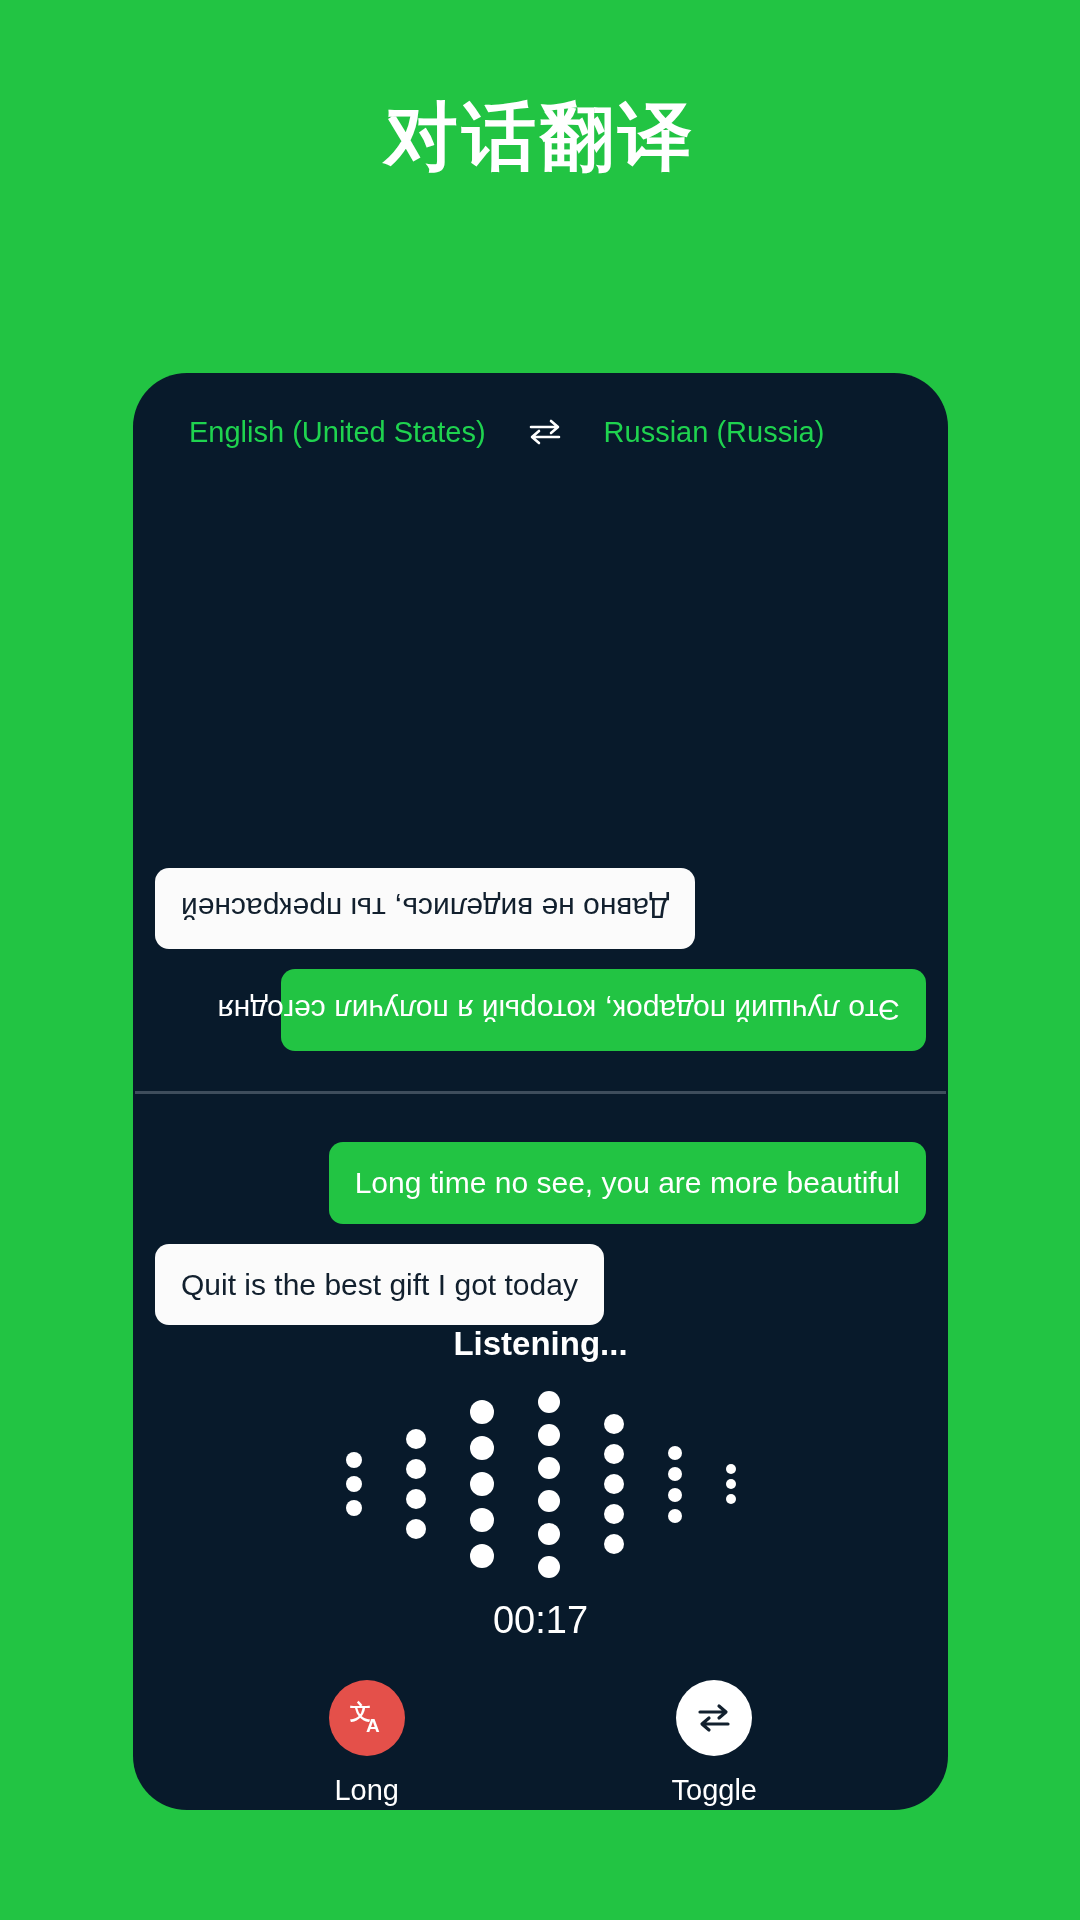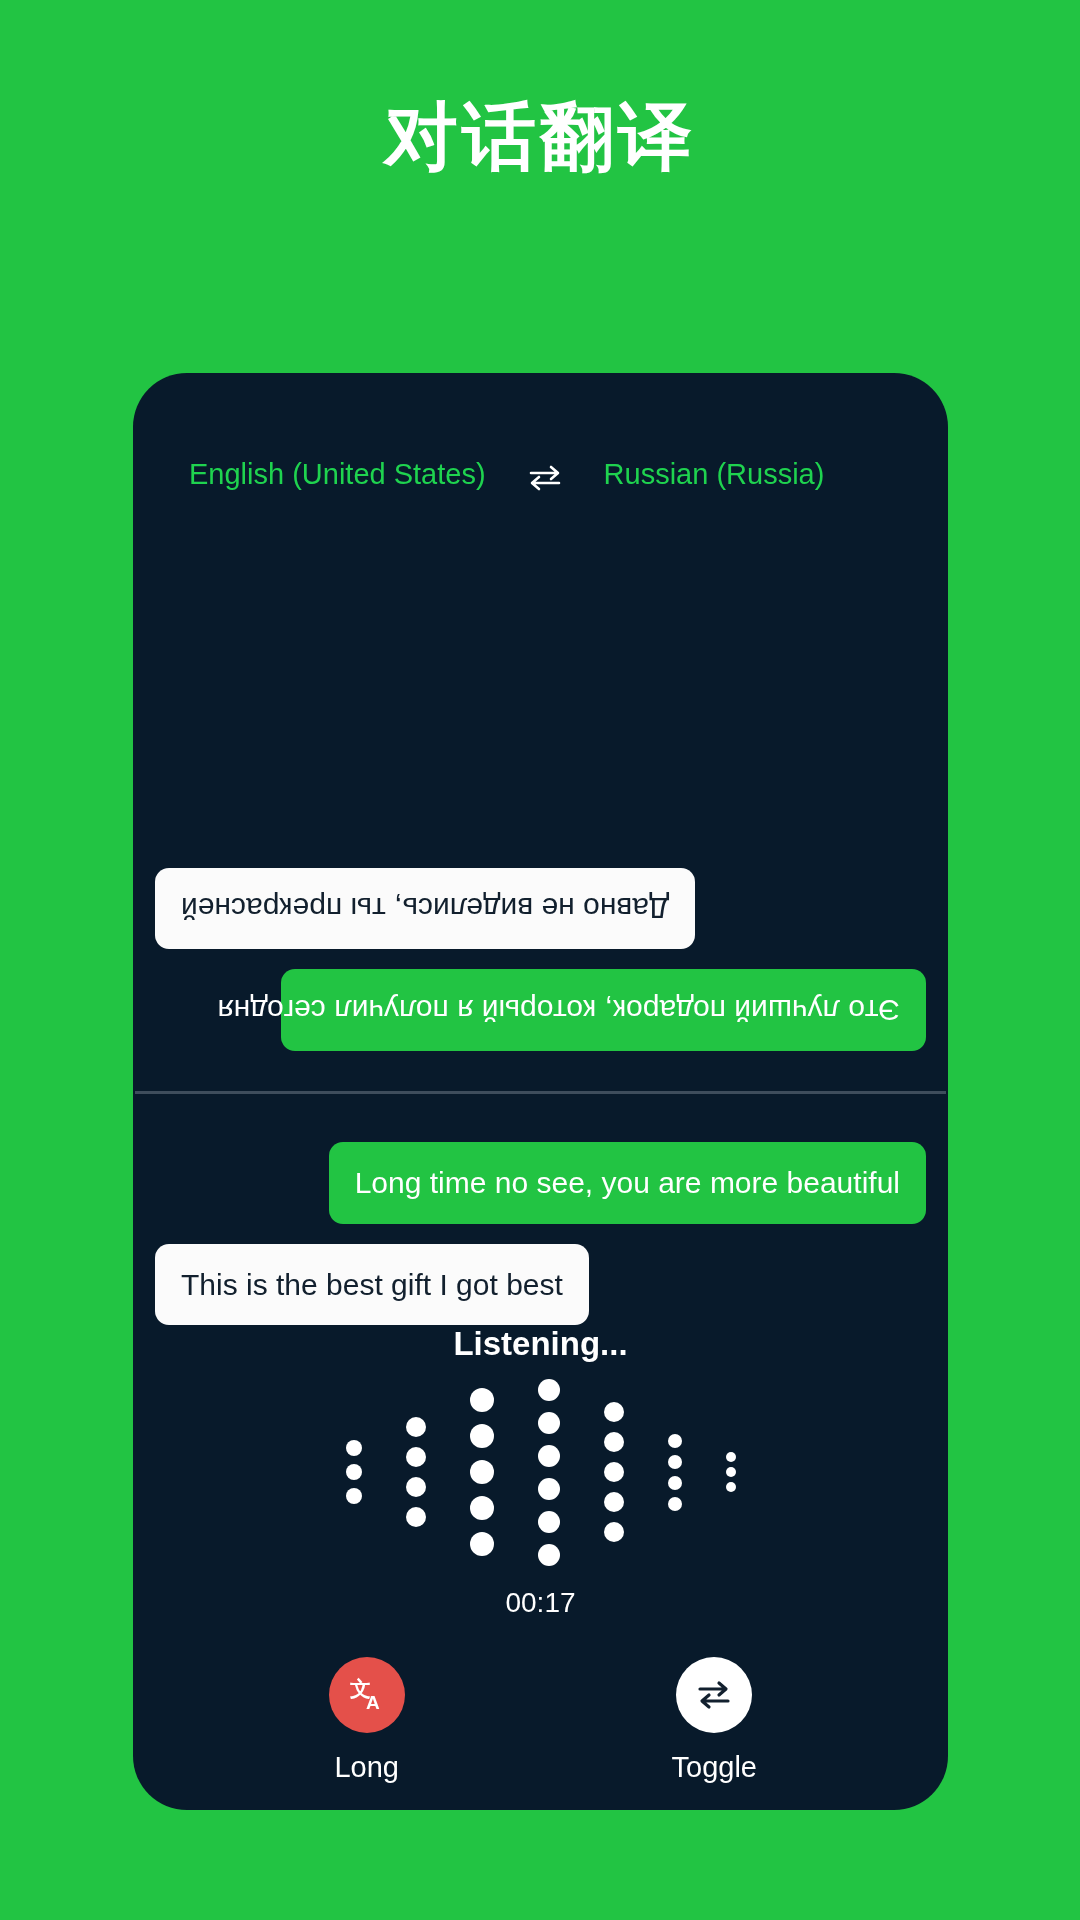--- a/index.html
+++ b/index.html
@@ -37,21 +37,21 @@
     overflow:hidden;
     display:flex;
     flex-direction:column;
   }
 
   
   .lang-bar {
     height:118px;
     flex:0 0 auto;
     display:flex;
-    align-items:flex-end;
+    align-items:center;
     padding:0 0 0 56px;
     gap:16px;
   }
   .lang-name {
     color:#1fd34f;
     font-size:29px;
     font-weight:400;
     white-space:nowrap;
   }
   .swap-icon {
@@ -111,21 +111,21 @@
     display:flex;
     flex-direction:column;
     align-items:center;
     justify-content:flex-end;
     padding-bottom:14px;
   }
   .listening-label {
     color:#ffffff;
     font-size:33px;
     font-weight:700;
-    margin-bottom:24px;
+    margin-bottom:36px;
   }
   .waveform {
     display:flex;
     align-items:center;
     justify-content:center;
     gap:44px;
     height:170px;
     margin-bottom:30px;
   }
   .wave-col {
@@ -133,21 +133,21 @@
     flex-direction:column;
     align-items:center;
     justify-content:center;
   }
   .wave-dot {
     background:#ffffff;
     border-radius:50%;
   }
   .timer {
     color:#ffffff;
-    font-size:28px;
+    font-size:38px;
     margin-bottom:24px;
   }
 
   
   .controls {
     flex:0 0 auto;
     display:flex;
     justify-content:space-around;
     align-items:flex-start;
     padding:0 60px 56px 60px;
@@ -204,21 +204,21 @@
       </div>
     </div>
 
     <div class="divider"></div>
 
     <div class="conv-bottom">
       <div class="row-right">
         <div class="bubble green">Long time no see, you are more beautiful</div>
       </div>
       <div class="row-left">
-        <div class="bubble white">This is the best gift I got best</div>
+        <div class="bubble white">Quit is the best gift I got today</div>
       </div>
     </div>
 
     <div class="listening-wrap">
       <div class="listening-label">Listening...</div>
       <div class="waveform" id="waveform">
           <div class="wave-col" style="gap: 8px;">
             <div class="wave-dot" style="width: 16px; height: 16px;"></div>
             <div class="wave-dot" style="width: 16px; height: 16px;"></div>
             <div class="wave-dot" style="width: 16px; height: 16px;"></div>

